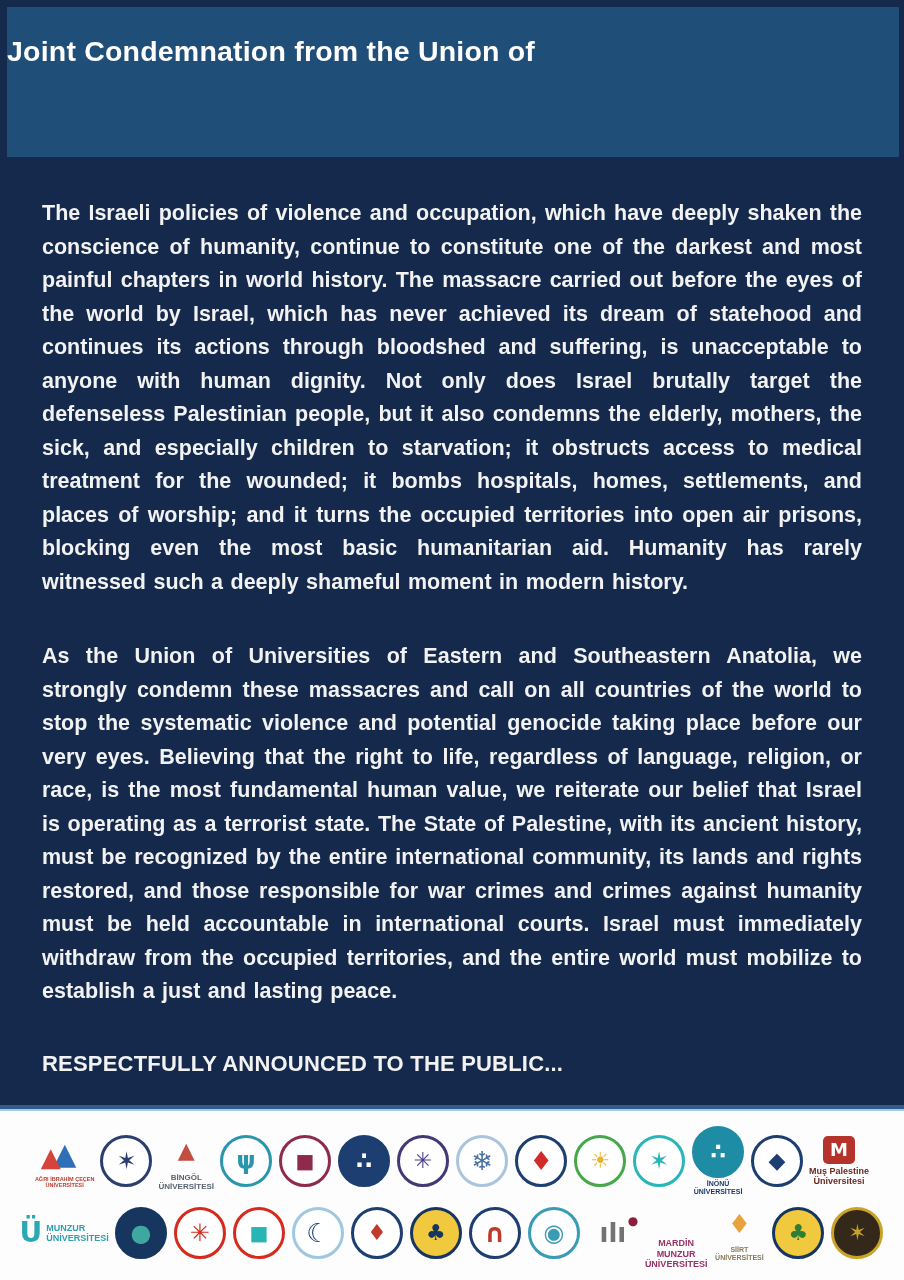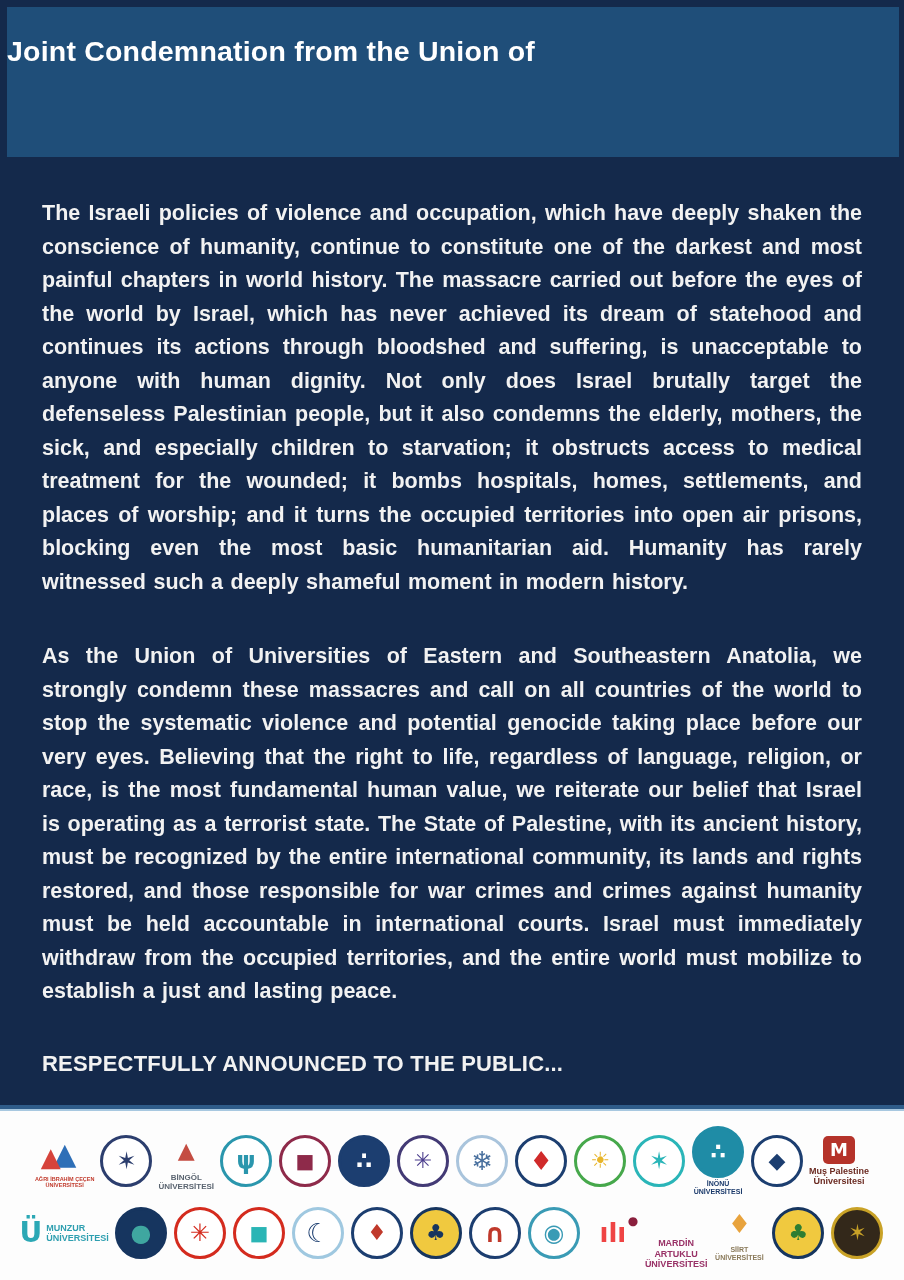--- a/index.html
+++ b/index.html
@@ -223,28 +223,28 @@
             <span class="logo-glyph" style="color: rgb(192, 57, 43); font-size: 26px;">∩</span>
           </div>
         </div>
         <div class="logo-cell">
           <div class="logo-circle" style="border-color: rgb(58, 155, 181); background: rgb(255, 255, 255);">
             <span class="logo-glyph" style="color: rgb(58, 155, 181); font-size: 24px;">◉</span>
           </div>
         </div>
         <div class="logo-cell">
           <div class="logo-mark">
-            <span class="logo-glyph" style="color: #ef4444; font-size: 26px;">ılı</span>
+            <span class="logo-glyph" style="color: #737373; font-size: 26px;">ılı</span>
             <span class="logo-glyph2" style="color: rgb(138, 31, 61); font-size: 12px; transform: translate(20px, -12px);">●</span>
           </div>
         </div>
         <div class="logo-cell">
           <div class="logo-mark"></div>
           <div class="logo-caption" style="color: rgb(153, 50, 103); font-size: 9px;">MARDİN
-ARTUKLU
+MUNZUR
 ÜNİVERSİTESİ</div>
         </div>
         <div class="logo-cell">
           <div class="logo-mark">
             <span class="logo-glyph" style="color: rgb(232, 163, 61); font-size: 26px;">♦</span>
           </div>
           <div class="logo-caption" style="color: rgb(138, 122, 90); font-size: 7px;">SİİRT
 ÜNİVERSİTESİ</div>
         </div>
         <div class="logo-cell">

